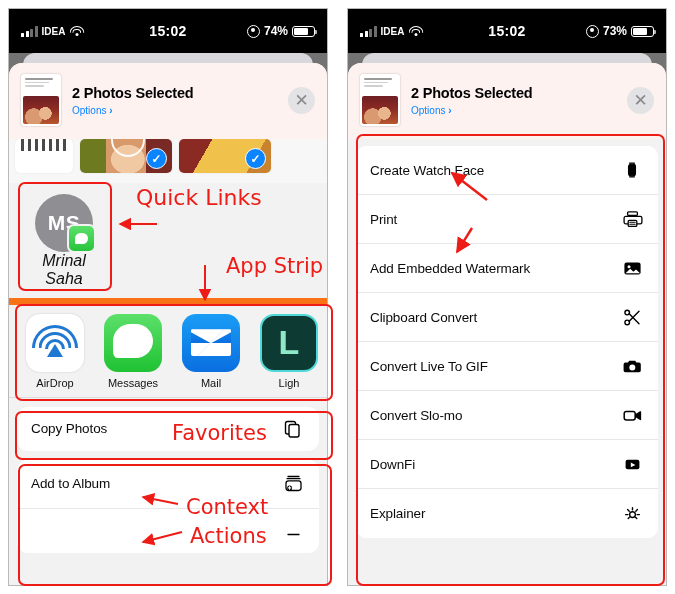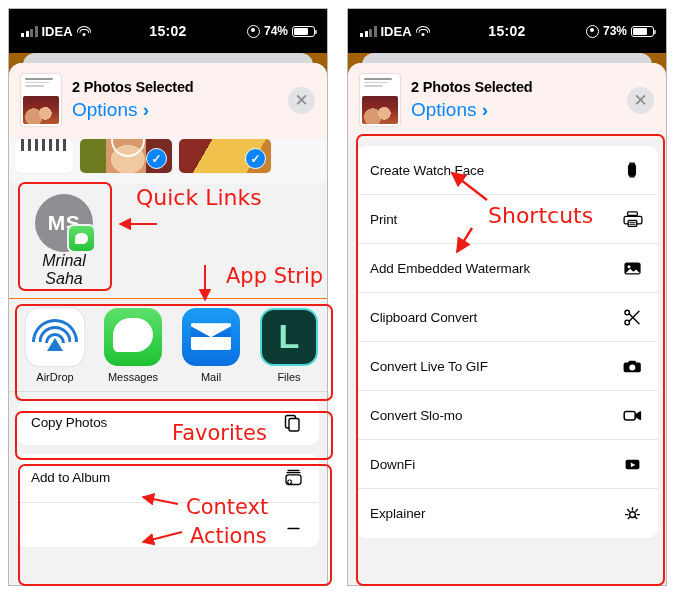--- a/index.html
+++ b/index.html
@@ -32,34 +32,34 @@
   }
   .sb-left{display:flex;align-items:center;gap:4px;flex:1;}
   .sb-center{flex:0 0 auto;font-size:14px;letter-spacing:.3px;}
   .sb-right{display:flex;align-items:center;justify-content:flex-end;gap:4px;flex:1;font-size:12px;}
   .bars{display:flex;align-items:flex-end;gap:1.5px;height:11px;}
   .bars i{display:block;width:3px;background:#fff;border-radius:.5px;}
   .bars i:nth-child(1){height:4px;}
   .bars i:nth-child(2){height:6px;}
   .bars i:nth-child(3){height:8px;background:#6e6e6e;}
   .bars i:nth-child(4){height:11px;background:#6e6e6e;}
-  .carrier{font-size:13px;font-weight:bold;}
+  .carrier{font-size:10px;font-weight:bold;}
   .wifi{width:15px;height:11px;position:relative;}
   .wifi span{position:absolute;left:50%;transform:translateX(-50%);border:1.6px solid #fff;border-bottom:none;border-radius:50% 50% 0 0/100% 100% 0 0;}
   .wifi span.a{width:13px;height:6px;top:0;}
   .wifi span.b{width:7.5px;height:3.6px;top:3.4px;}
   .wifi span.c{width:3px;height:3px;top:7px;border-radius:50%;border:none;background:#fff;}
   .lock-ic{width:11px;height:11px;border:1.4px solid #fff;border-radius:50%;position:relative;}
   .lock-ic::after{content:"";position:absolute;left:3px;top:2px;width:4px;height:4px;border-radius:50%;background:#fff;}
   .batt{width:23px;height:11px;border:1.3px solid #fff;border-radius:3px;position:relative;padding:1px;box-sizing:border-box;}
   .batt .fill{height:100%;background:#fff;border-radius:1.3px;}
   .batt::after{content:"";position:absolute;right:-3px;top:3.2px;width:1.6px;height:4px;background:#fff;border-radius:0 1px 1px 0;opacity:.7;}
 
   
-  .sheet-wrap{position:relative;padding:0 0 0 0;background:#a16207;}
+  .sheet-wrap{position:relative;padding:0 0 0 0;background:#737373;}
   .sheet-peek{
     height:12px;margin:0 14px;background:#d8d8dc;
     border-radius:13px 13px 0 0;
   }
   .sheet{
     background:#f2f2f2;border-radius:13px 13px 0 0;
     margin-top:-2px;position:relative;
   }
   .sheet-header{
     background:#fdf2ef;border-radius:13px 13px 0 0;
@@ -78,21 +78,21 @@
   .thumb .lines b:nth-child(3){width:60%;}
   .thumb .pic{
     position:absolute;left:2px;right:2px;bottom:2px;height:28px;border-radius:2px;
     background:
       radial-gradient(circle at 62% 62%, #e8b58c 0 22%, transparent 23%),
       radial-gradient(circle at 30% 75%, #d99a72 0 26%, transparent 27%),
       linear-gradient(180deg,#6e1f23 0%,#8b2a24 45%,#b8562f 100%);
   }
   .sheet-title{flex:1;min-width:0;}
   .sheet-title .t1{font-size:14.5px;font-weight:bold;color:#000;letter-spacing:-.2px;}
-  .sheet-title .t2{font-size:19px;color:#0a84ff;margin-top:4px;}
+  .sheet-title .t2{font-size:10px;color:#0a84ff;margin-top:4px;}
   .sheet-title .t2 .chev{font-weight:bold;}
   .close-btn{
     width:27px;height:27px;border-radius:50%;background:#e3e3e5;
     display:flex;align-items:center;justify-content:center;flex:0 0 auto;
     color:#8a8a8e;font-size:17px;line-height:1;
   }
 
   
   .photostrip{
     display:flex;gap:7px;padding:0 0 6px 6px;background:#f7f7f7;
@@ -118,21 +118,21 @@
     background:linear-gradient(120deg,#8b2a22 0 30%, #f0c14b 30% 78%, #c9832f 78% 100%);
   }
   .check{
     position:absolute;right:5px;bottom:4px;width:19px;height:19px;border-radius:50%;
     background:#0a84ff;border:1.6px solid #fff;
     display:flex;align-items:center;justify-content:center;
     color:#fff;font-size:12px;line-height:1;font-weight:bold;
   }
 
   
-  .quicklinks{background:#f2f2f2;padding:11px 0 9px 0;position:relative;border-bottom:1px solid #f97316;}
+  .quicklinks{background:#f2f2f2;padding:11px 0 9px 0;position:relative;border-bottom:7px solid #f97316;}
   .ql{width:78px;margin-left:16px;text-align:center;}
   .ql .av{
     width:58px;height:58px;border-radius:50%;background:#8e8e93;margin:0 auto;
     position:relative;color:#fff;font-size:21px;font-weight:bold;
     display:flex;align-items:center;justify-content:center;letter-spacing:.5px;
   }
   .ql .badge{
     position:absolute;right:-3px;bottom:-1px;width:25px;height:25px;border-radius:7px;
     background:linear-gradient(180deg,#5ce06a,#27c43c);border:2px solid #f2f2f2;
     display:flex;align-items:center;justify-content:center;
@@ -294,21 +294,21 @@
             <div class="lb">Messages</div>
           </div>
           <div class="app">
             <div class="ic ic-mail">
                 <div class="env"></div>
               </div>
             <div class="lb">Mail</div>
           </div>
           <div class="app">
             <div class="ic ic-light">L</div>
-            <div class="lb">Files</div>
+            <div class="lb">Ligh</div>
           </div>
         </div>
 
         <div class="listcard">
           <div class="row">
             <div class="lbl">Copy Photos</div>
             <div class="ic">
               <svg width="20" height="20" viewBox="0 0 20 20" fill="none" stroke="#000" stroke-width="1.4">
                 <rect x="2.5" y="2.5" width="10" height="12.5" rx="2"></rect>
                 <rect x="6" y="5.5" width="10" height="12.5" rx="2" fill="#fff"></rect>
@@ -481,25 +481,24 @@
 
   <div class="anno">
 
     <div class="abox" style="left:18px;top:182px;width:90px;height:105px;"></div>
     <div class="abox" style="left:15px;top:304px;width:314px;height:93px;"></div>
     <div class="abox" style="left:15px;top:411px;width:314px;height:45px;"></div>
     <div class="abox" style="left:18px;top:464px;width:310px;height:118px;"></div>
     <div class="abox" style="left:356px;top:134px;width:305px;height:448px;"></div>
 
     <div class="atext" style="left:136px;top:185px;font-size:22px;">Quick Links</div>
-    <div class="atext" style="left:226px;top:264px;font-size:21px;">App Strip</div>
+    <div class="atext" style="left:226px;top:254px;font-size:21px;">App Strip</div>
     <div class="atext" style="left:172px;top:421px;font-size:21px;">Favorites</div>
     <div class="atext" style="left:186px;top:495px;font-size:21px;">Context</div>
     <div class="atext" style="left:190px;top:524px;font-size:21px;">Actions</div>
-    <div class="atext" style="left:488px;top:203px;font-size:22px;">Shortcuts</div>
 
     <svg class="asvg">
       <defs>
         <marker id="ah" markerWidth="7" markerHeight="7" refX="5.6" refY="3.2" orient="auto">
           <path d="M0,0 L6.4,3.2 L0,6.4 Z" fill="#ee1c16"></path>
         </marker>
       </defs>
 
       <line x1="157" y1="224" x2="120" y2="224" stroke="#ee1c16" stroke-width="2" marker-end="url(#ah)"></line>
 

